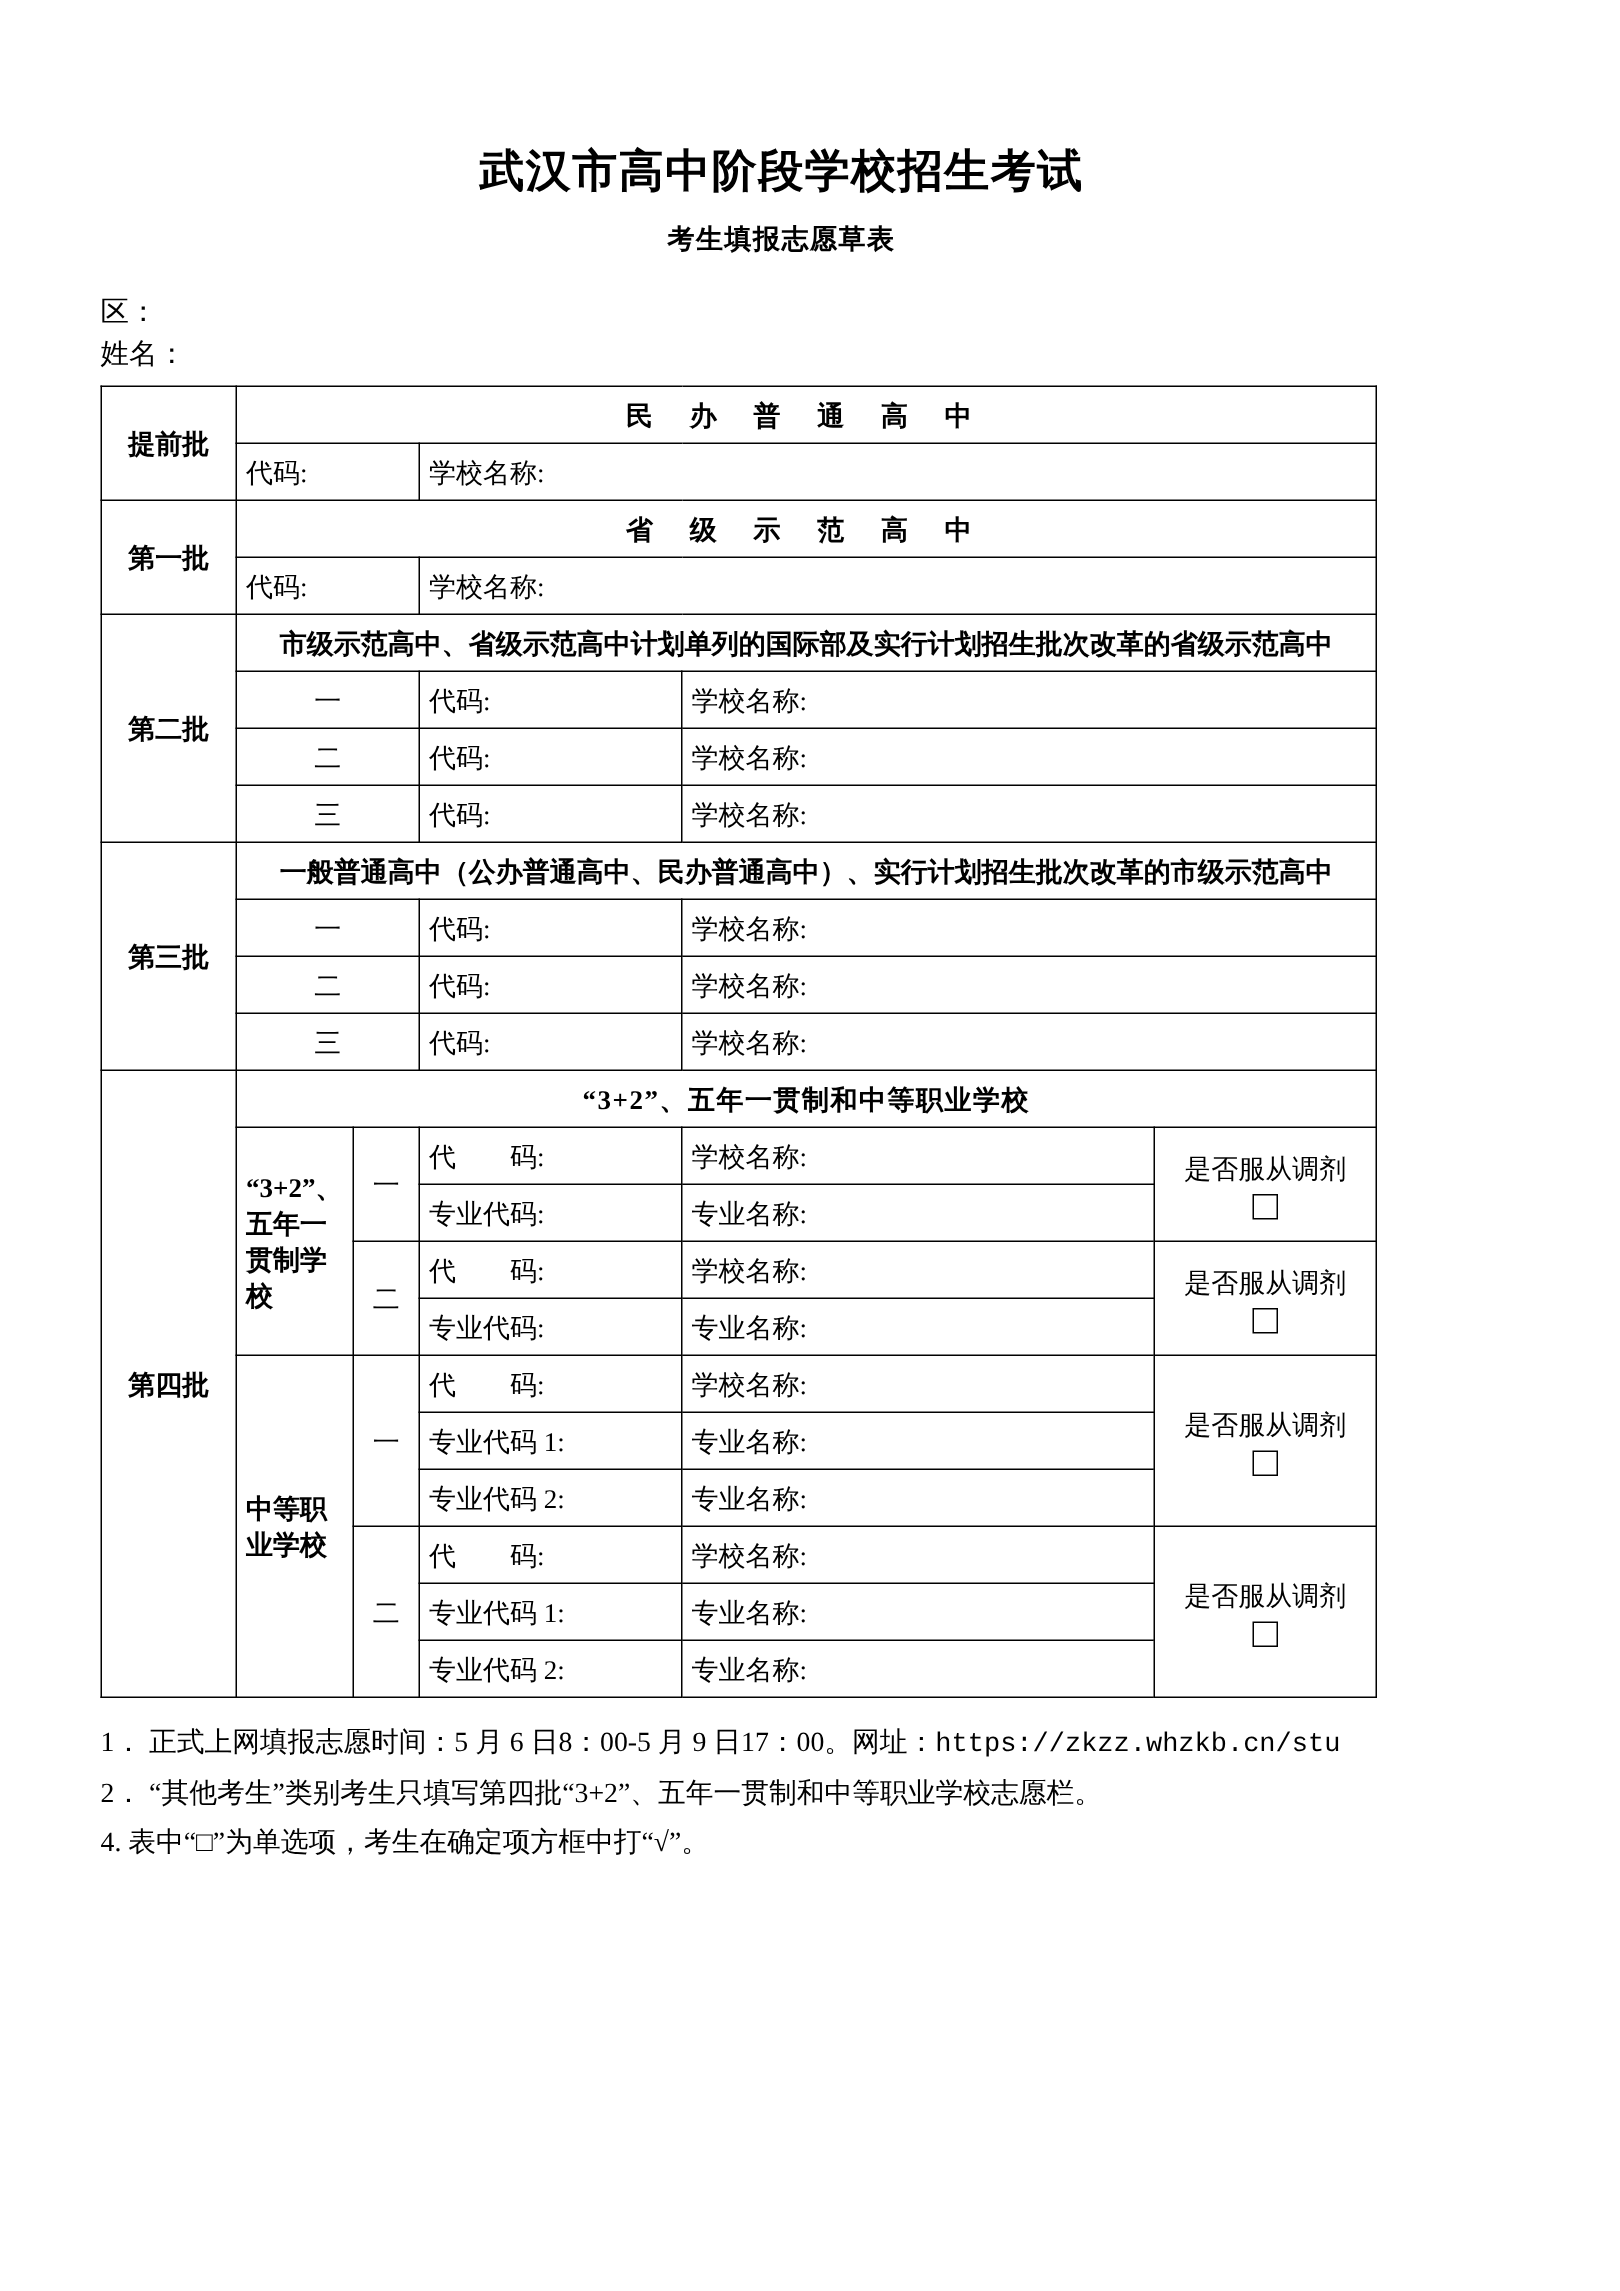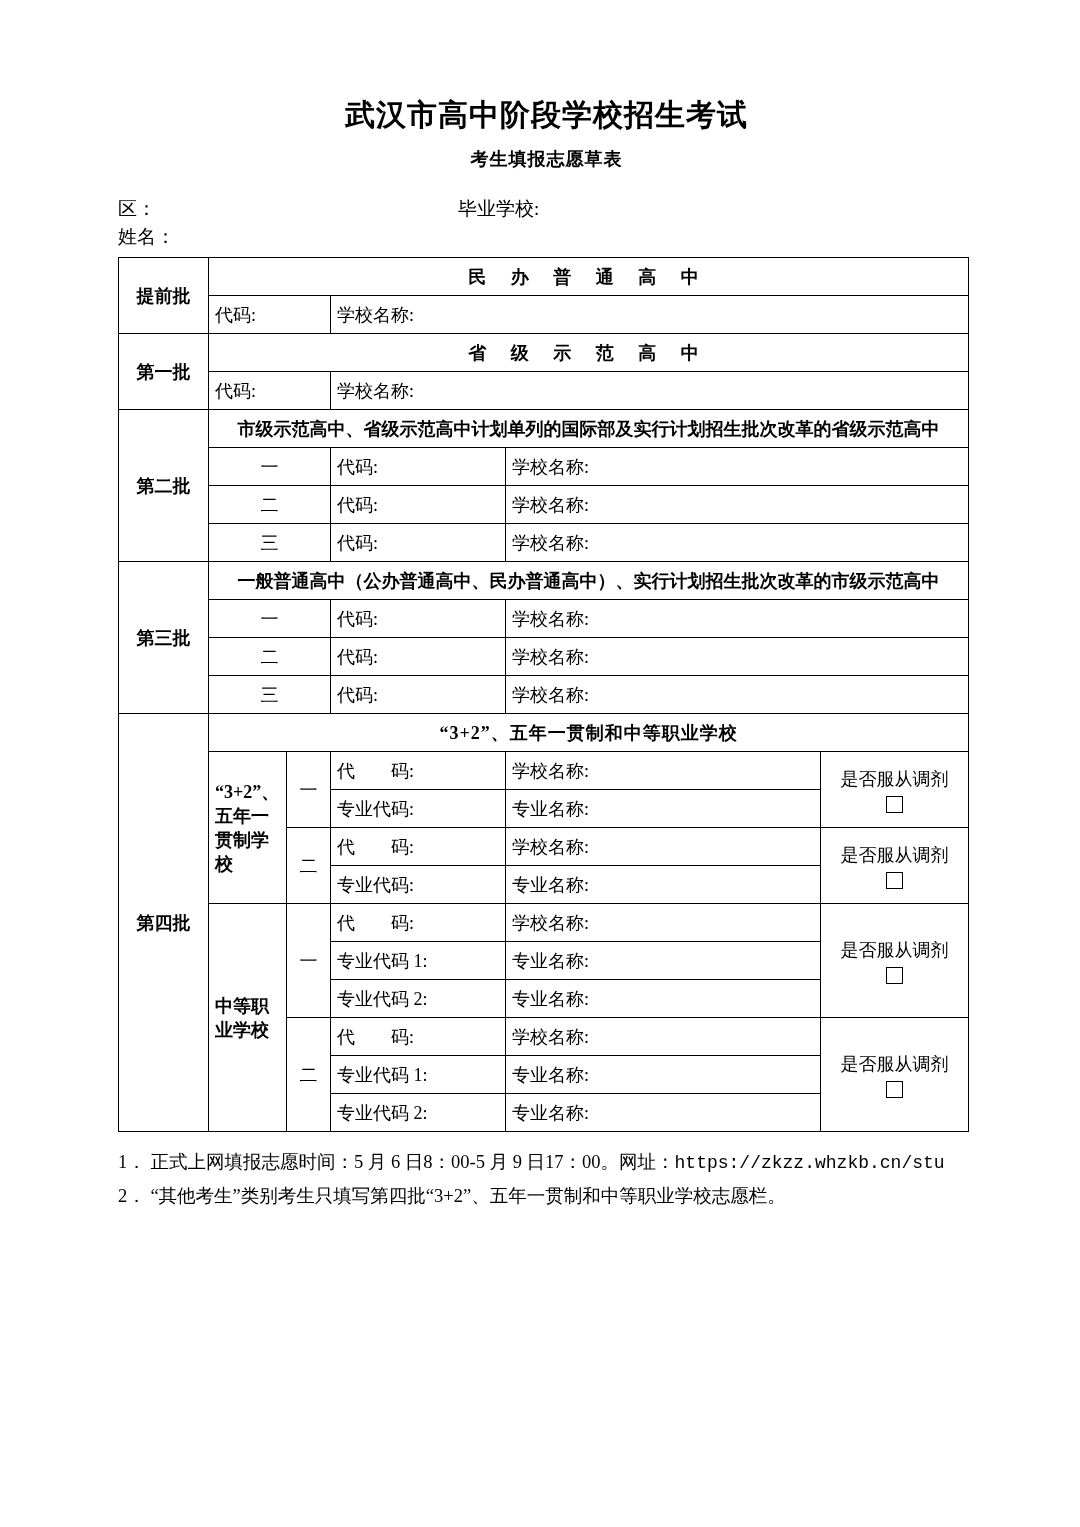--- a/index.html
+++ b/index.html
@@ -11,21 +11,21 @@
     width: 1080px;
     height: 1527px;
     font-family: "Liberation Serif", "DejaVu Serif", serif;
     color: #000000;
     position: relative;
   }
   .page {
     width: 1080px;
     height: 1527px;
     box-sizing: border-box;
-    padding: 95px 105px 0 118px;
+    padding: 95px 105px 0 67px;
     position: relative;
   }
   .title-block {
     text-align: center;
     font-weight: bold;
   }
   .title-line1 {
     font-size: 30px;
     letter-spacing: 1px;
     line-height: 40px;
@@ -135,21 +135,20 @@
 <div class="page">
 
   <div class="title-block">
     <div class="title-line1">武汉市高中阶段学校招生考试</div>
     <div class="title-line2">考生填报志愿草表</div>
   </div>
 
   <div class="meta">
     <div class="meta-row">
       <div class="meta-left">区：</div>
-      <div class="meta-right">毕业学校:</div>
     </div>
     <div class="meta-row">
       <div class="meta-left">姓名：</div>
     </div>
   </div>
 
   <table class="form">
     <colgroup>
       <col style="width:90px">
       <col style="width:78px">
@@ -287,15 +286,16 @@
       <td>专业名称:</td>
     </tr>
   </tbody>
     </table>
 
   <div class="notes">
     <div class="note">
       <span>1． 正式上网填报志愿时间：5 月 6 日8：00-5 月 9 日17：00。网址：</span><span class="url">https://zkzz.whzkb.cn/stu</span>
     </div>
     <div class="note">2． “其他考生”类别考生只填写第四批“3+2”、五年一贯制和中等职业学校志愿栏。</div>
+    <div class="note">4. 表中“□”为单选项，考生在确定项方框中打“√”。</div>
   </div>
 
 </div>
 
 </body></html>

